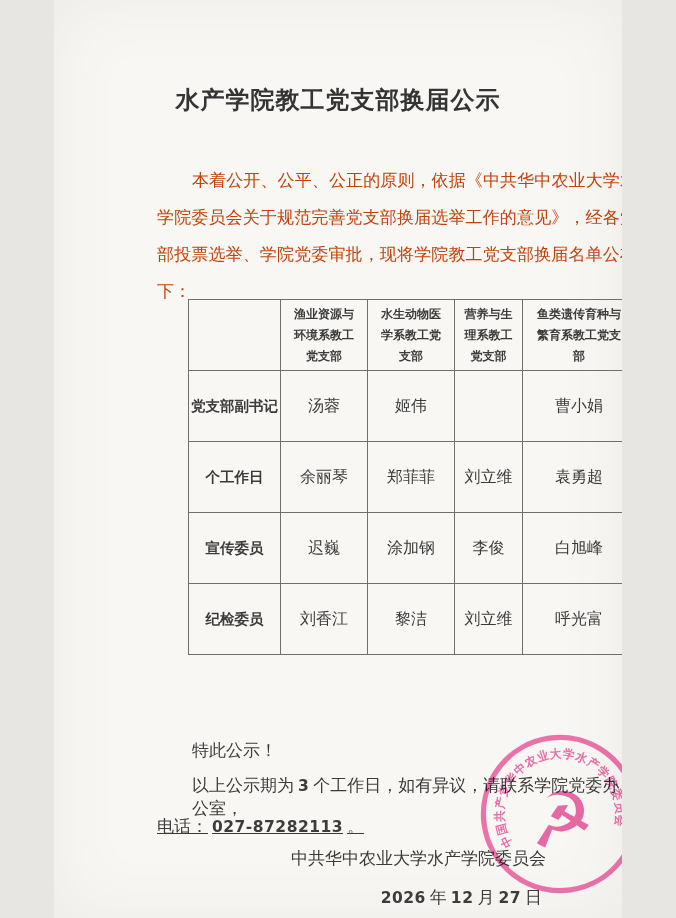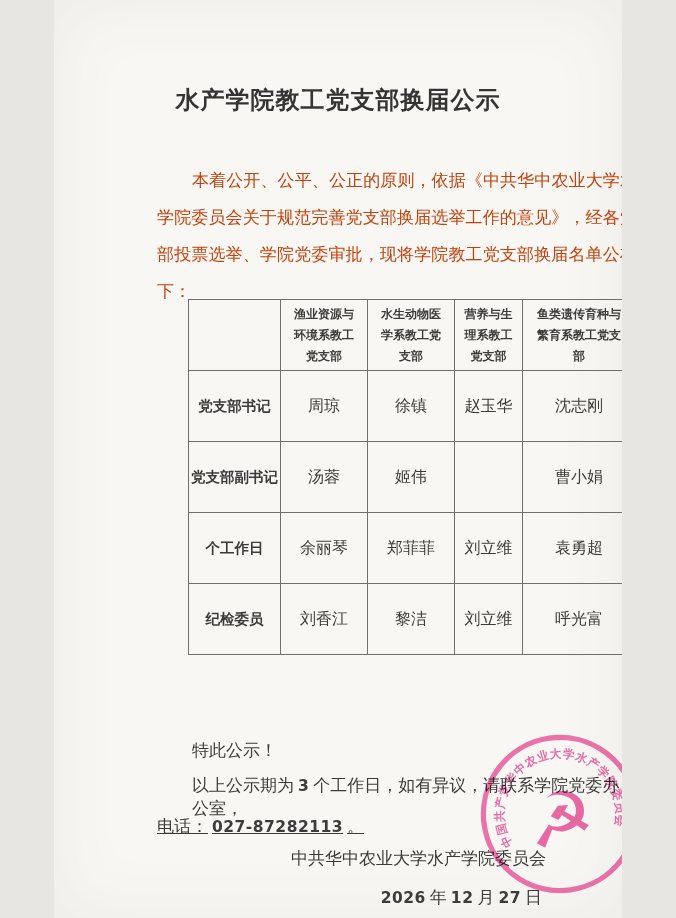--- a/index.html
+++ b/index.html
@@ -91,39 +91,39 @@
         <th>营养与生
 理系教工
 党支部</th>
         <th>鱼类遗传育种与
 繁育系教工党支
 部</th>
       </tr>
     </thead>
     <tbody>
       <tr>
-        <th>党支部书记</th>
-        <td>周琼</td>
-        <td>徐镇</td>
-        <td>赵玉华</td>
-        <td>沈志刚</td>
-      </tr>
-      <tr>
         <th>党支部副书记</th>
         <td>汤蓉</td>
         <td>姬伟</td>
         <td></td>
         <td>曹小娟</td>
       </tr>
       <tr>
         <th>个工作日</th>
         <td>余丽琴</td>
         <td>郑菲菲</td>
         <td>刘立维</td>
         <td>袁勇超</td>
+      </tr>
+      <tr>
+        <th>宣传委员</th>
+        <td>迟巍</td>
+        <td>涂加钢</td>
+        <td>李俊</td>
+        <td>白旭峰</td>
       </tr>
       <tr>
         <th>纪检委员</th>
         <td>刘香江</td>
         <td>黎洁</td>
         <td>刘立维</td>
         <td>呼光富</td>
       </tr>
     </tbody>
   </table>

